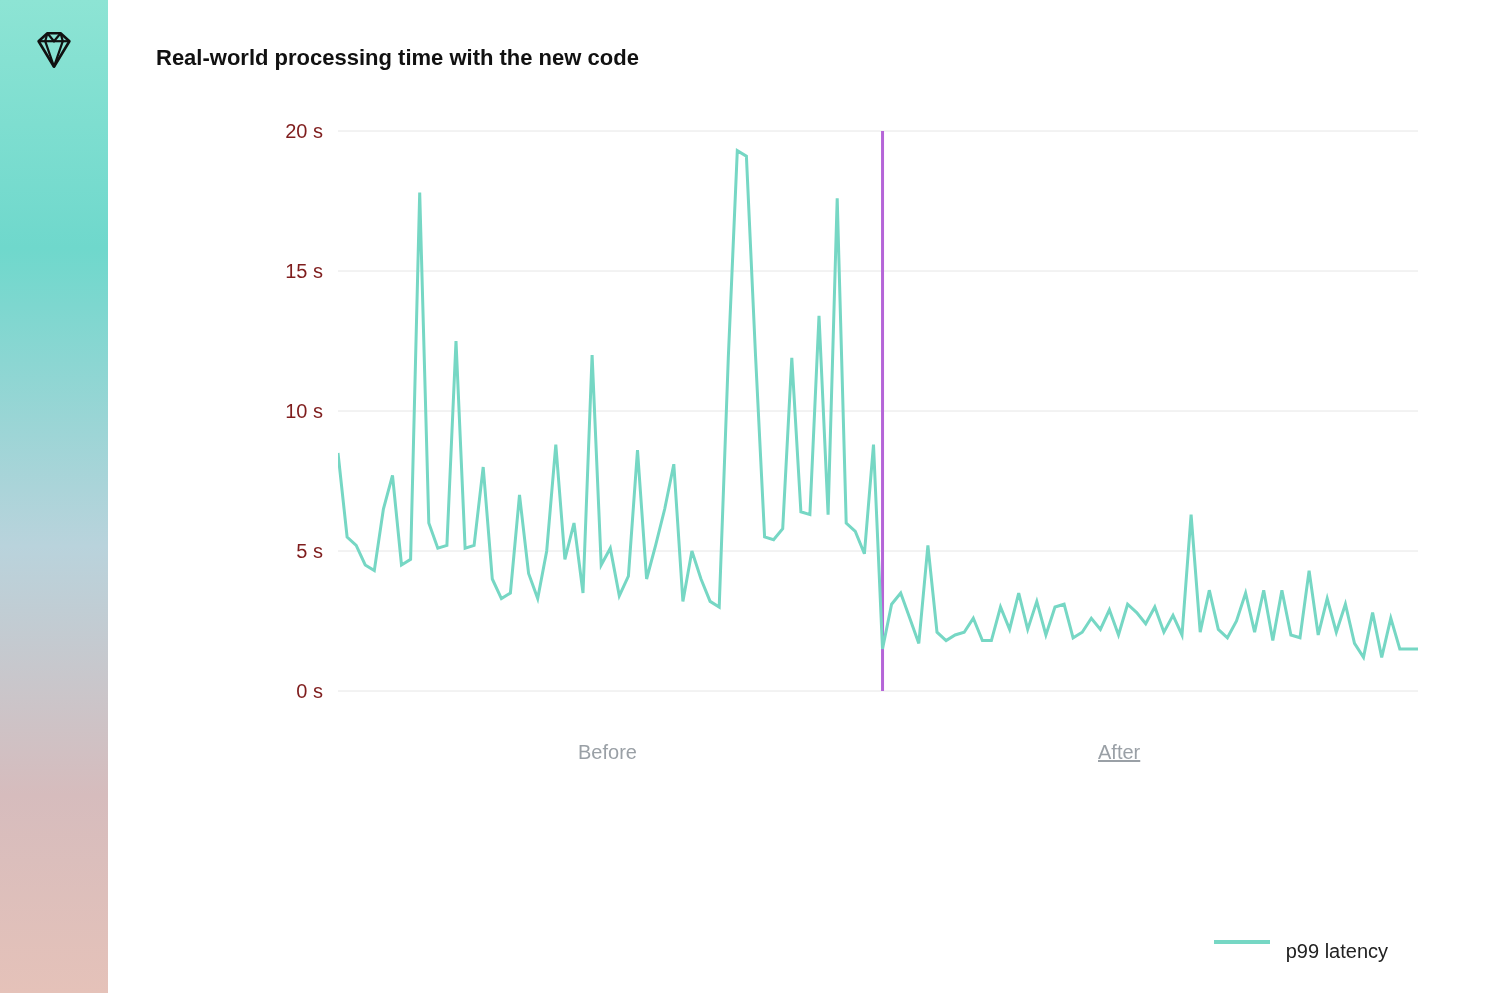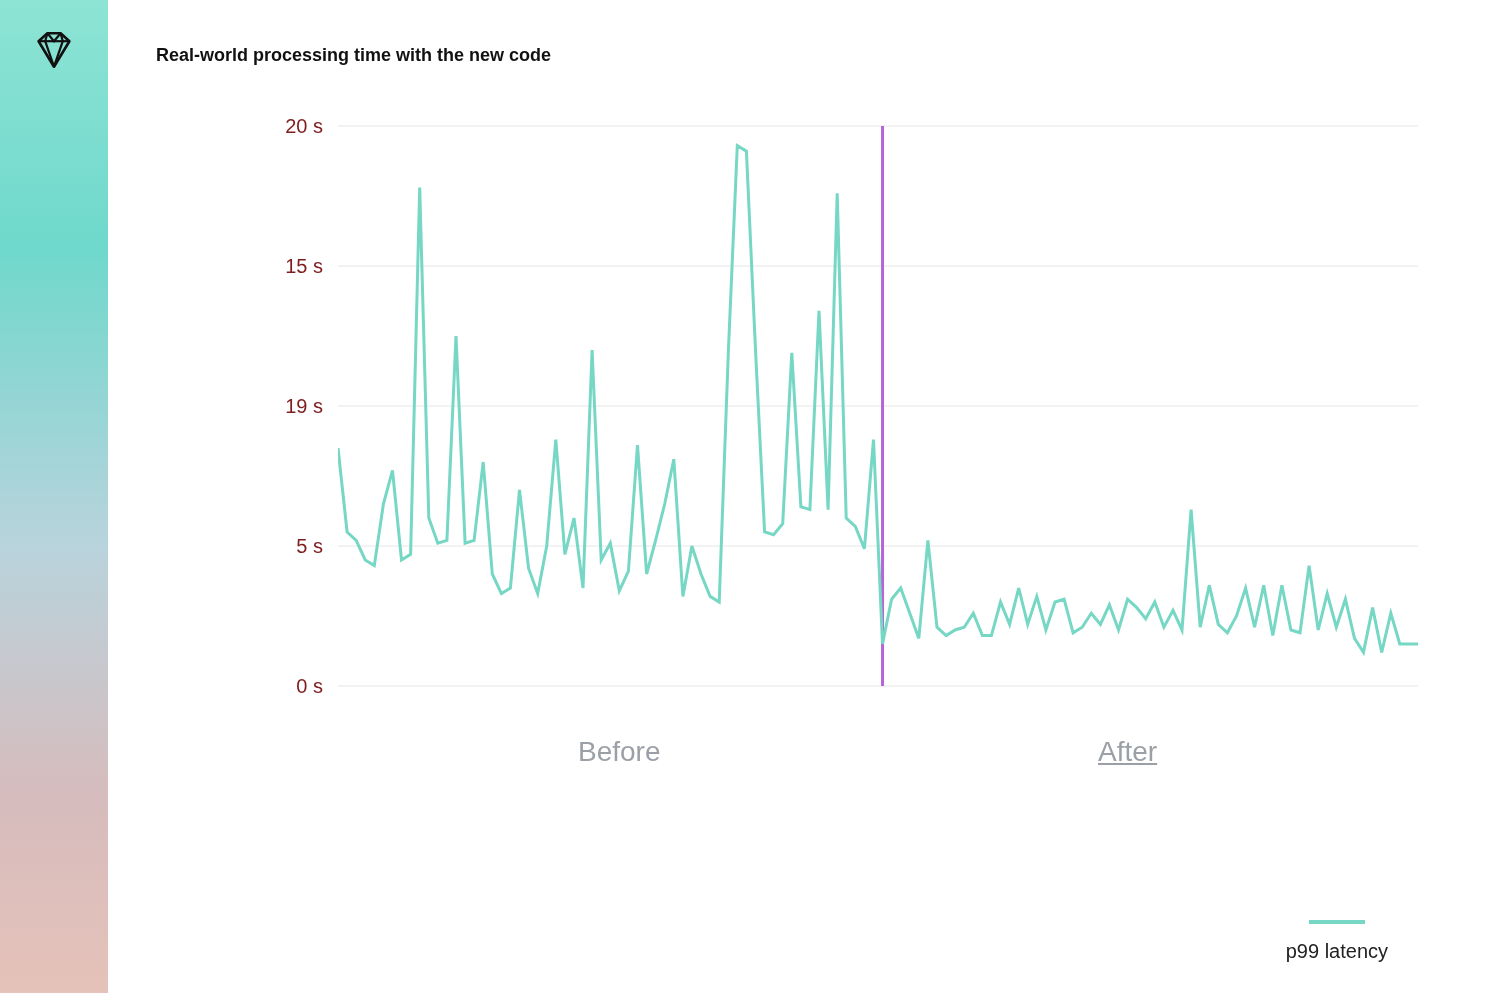--- a/index.html
+++ b/index.html
@@ -1,25 +1,25 @@
 <!DOCTYPE html>
 <html><head>
 <meta charset="utf-8">
 <style>
   * { box-sizing: border-box; margin: 0; padding: 0; }
   html, body { width: 1488px; height: 993px; font-family: -apple-system, BlinkMacSystemFont, "Segoe UI", Helvetica, Arial, sans-serif; background: #ffffff; }
   .page { display: flex; width: 100%; height: 100%; }
   .sidebar { width: 108px; height: 100%; background: linear-gradient(180deg, #8de4d4 0%, #6fd8cc 25%, #b9d3dc 55%, #d6bcbd 80%, #e5c2b9 100%); display: flex; justify-content: center; padding-top: 28px; }
   .logo svg { display: block; }
   .main { flex: 1; padding: 45px 40px 30px 40px; position: relative; }
-  .title { font-size: 18px; font-weight: 700; color: #111; margin-bottom: 30px; margin-left: 8px; }
+  .title { font-size: 22px; font-weight: 700; color: #111; margin-bottom: 30px; margin-left: 8px; }
   .chart-wrap { position: relative; width: 1280px; height: 720px; }
   .y-tick { position: absolute; right: 1105px; text-align: right; font-size: 20px; color: #7f1d1d; transform: translateY(-50%); }
-  .x-label { position: absolute; font-size: 28px; color: #9aa0a6; }
-  .legend { position: absolute; right: 100px; bottom: 30px; display: flex; align-items: center; gap: 16px; flex-direction: column; }
+  .x-label { position: absolute; font-size: 20px; color: #9aa0a6; }
+  .legend { position: absolute; right: 100px; bottom: 30px; display: flex; align-items: flex-start; gap: 16px; }
   .legend-line { width: 56px; height: 4px; background: #76d7c4; }
   .legend-text { font-size: 20px; color: #222; }
   svg.plot { position: absolute; left: 190px; top: 0; }
   .grid line { stroke: #e6e6e6; stroke-width: 1; }
   .series { fill: none; stroke: #76d7c4; stroke-width: 3; stroke-linejoin: miter; stroke-linecap: butt; }
   .divider { stroke: #b565d8; stroke-width: 3; }
 </style>
 </head>
 <body>
 
@@ -36,21 +36,21 @@
     </div>
   </div>
 
   <div class="main">
     <h1 class="title">Real-world processing time with the new code</h1>
 
     <div class="chart-wrap">
 
       <div class="y-tick" style="top:30px;">20 s</div>
       <div class="y-tick" style="top:170px;">15 s</div>
-      <div class="y-tick" style="top:310px;">19 s</div>
+      <div class="y-tick" style="top:310px;">10 s</div>
       <div class="y-tick" style="top:450px;">5 s</div>
       <div class="y-tick" style="top:590px;margin-left:12px;">0 s</div>
 
       <div class="x-label" style="left:430px; top:640px;">Before</div>
       <div class="x-label" style="left:950px; top:640px;text-decoration:underline;">After</div>
 
       <svg class="plot" width="1080" height="600" viewBox="0 0 1080 600">
         <g class="grid">
           <line x1="0" y1="30" x2="1080" y2="30"></line>
           <line x1="0" y1="170" x2="1080" y2="170"></line>

